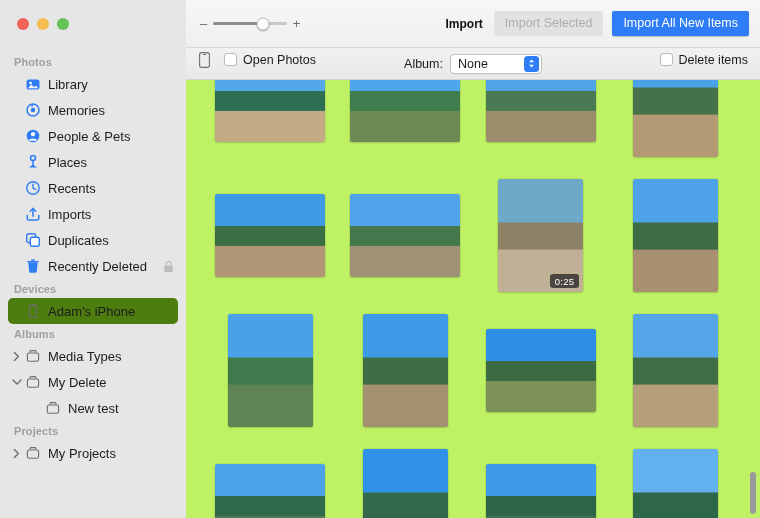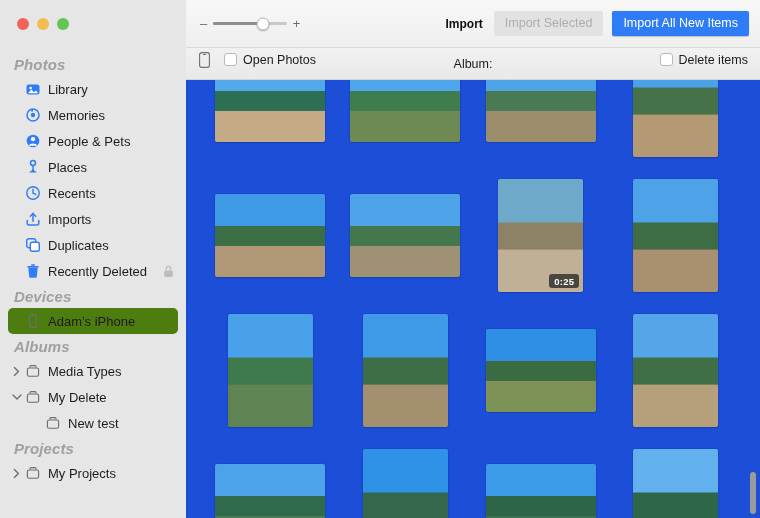--- a/index.html
+++ b/index.html
@@ -31,26 +31,25 @@
     display: flex; gap: 8px;
   }
   .light { width: 12px; height: 12px; border-radius: 50%; }
   .light.red    { background: #f0645a; }
   .light.yellow { background: #f5bd4f; }
   .light.green  { background: #61c454; }
 
   .sb-scroll { position: absolute; top: 52px; left: 0; right: 0; bottom: 0; }
 
   .sb-header {
-    font-size: 15px;
+    font-size: 11px;
     font-weight: bold;
     color: #a0a0a0;
     padding: 4px 0 3px 14px;
     letter-spacing: 0.1px;
-    font-style: italic;
   }
   .sb-row {
     display: flex;
     align-items: center;
     height: 26px;
     margin: 0 8px;
     padding-left: 16px;
     border-radius: 5px;
     font-size: 13px;
     color: #1c1c1e;
@@ -185,21 +184,21 @@
     background: #2f7df6;
     border-radius: 3.5px;
     display: flex; flex-direction: column;
     align-items: center; justify-content: center;
     gap: 1px;
   }
   .stepper svg { display: block; }
   .sub-right { margin-left: auto; display: flex; align-items: center; }
 
   
-  .gridwrap { flex: 1 1 auto; position: relative; overflow: hidden; background: #1d4ed8; font-weight: bold; }
+  .gridwrap { flex: 1 1 auto; position: relative; overflow: hidden; background: #bef264; }
   .grid {
     position: absolute;
     left: 0; right: 0; top: 0;
     padding: 0 28px 0 28px;
   }
   .grow {
     display: flex;
     align-items: center;
     justify-content: space-between;
     height: 135px;
@@ -436,20 +435,29 @@
         </svg>
       </span>
 
       <label class="chk-wrap">
         <span class="cbx"></span>
         <span>Open Photos</span>
       </label>
 
       <div class="album-grp">
         <span>Album:</span>
+        <div class="select">
+          <span>None</span>
+          <span class="stepper">
+            <svg width="9" height="11" viewBox="0 0 9 11">
+              <path d="M4.5 1.4 L6.9 4.2 L2.1 4.2 Z" fill="#fff"></path>
+              <path d="M4.5 9.6 L2.1 6.8 L6.9 6.8 Z" fill="#fff"></path>
+            </svg>
+          </span>
+        </div>
       </div>
 
       <div class="sub-right">
         <label class="chk-wrap">
           <span class="cbx"></span>
           <span>Delete items</span>
         </label>
       </div>
     </div>
 

